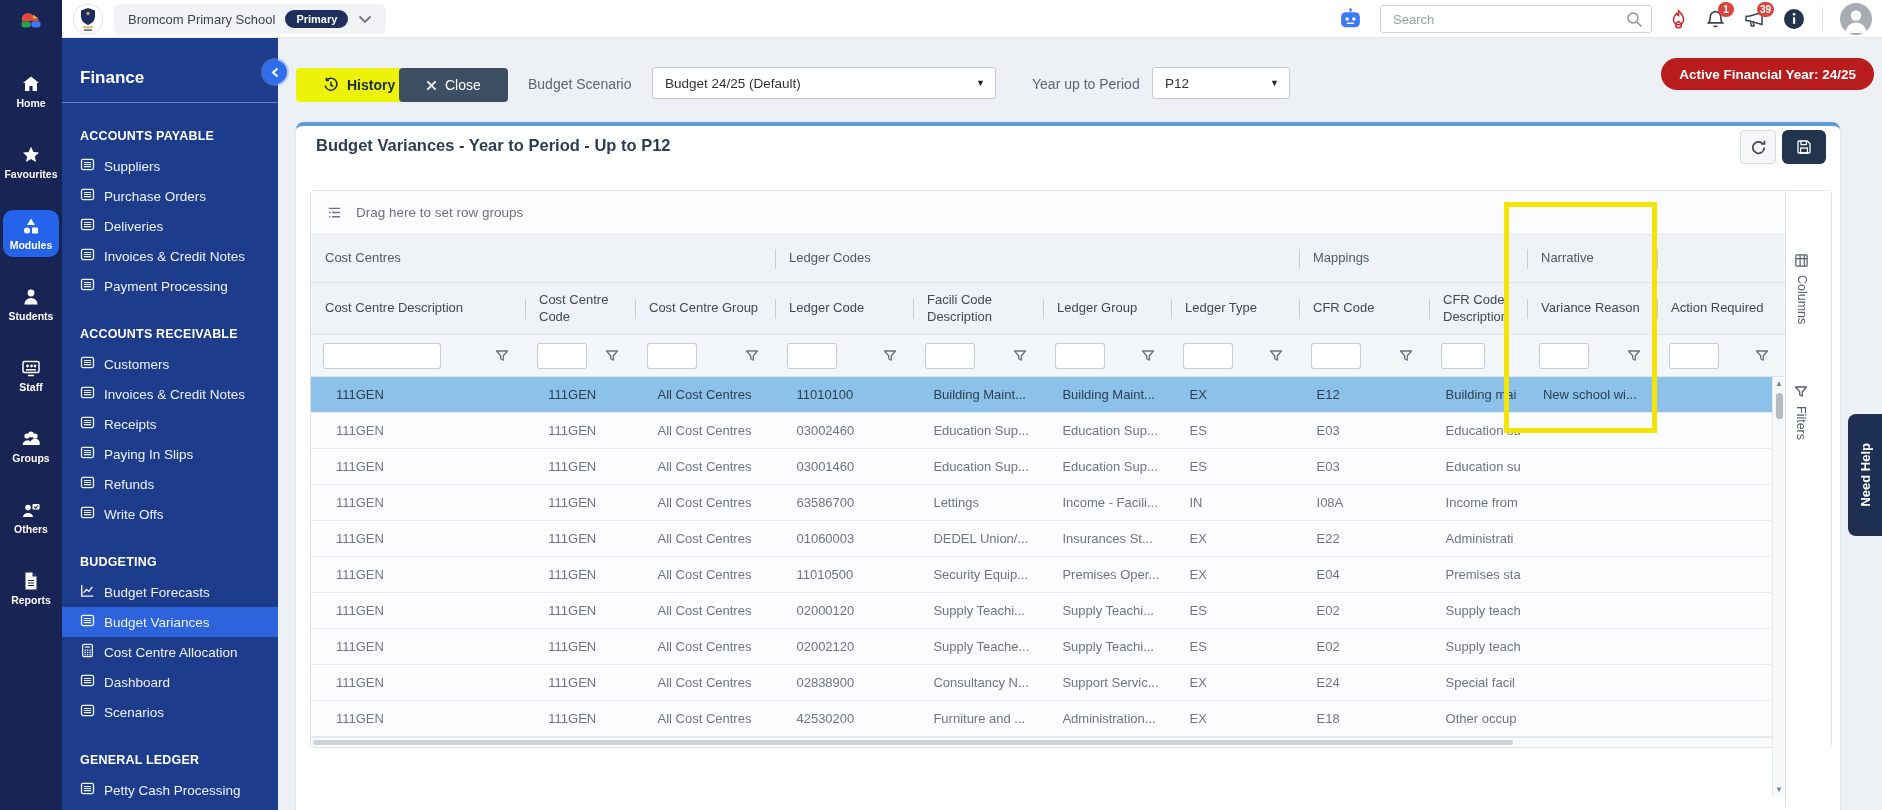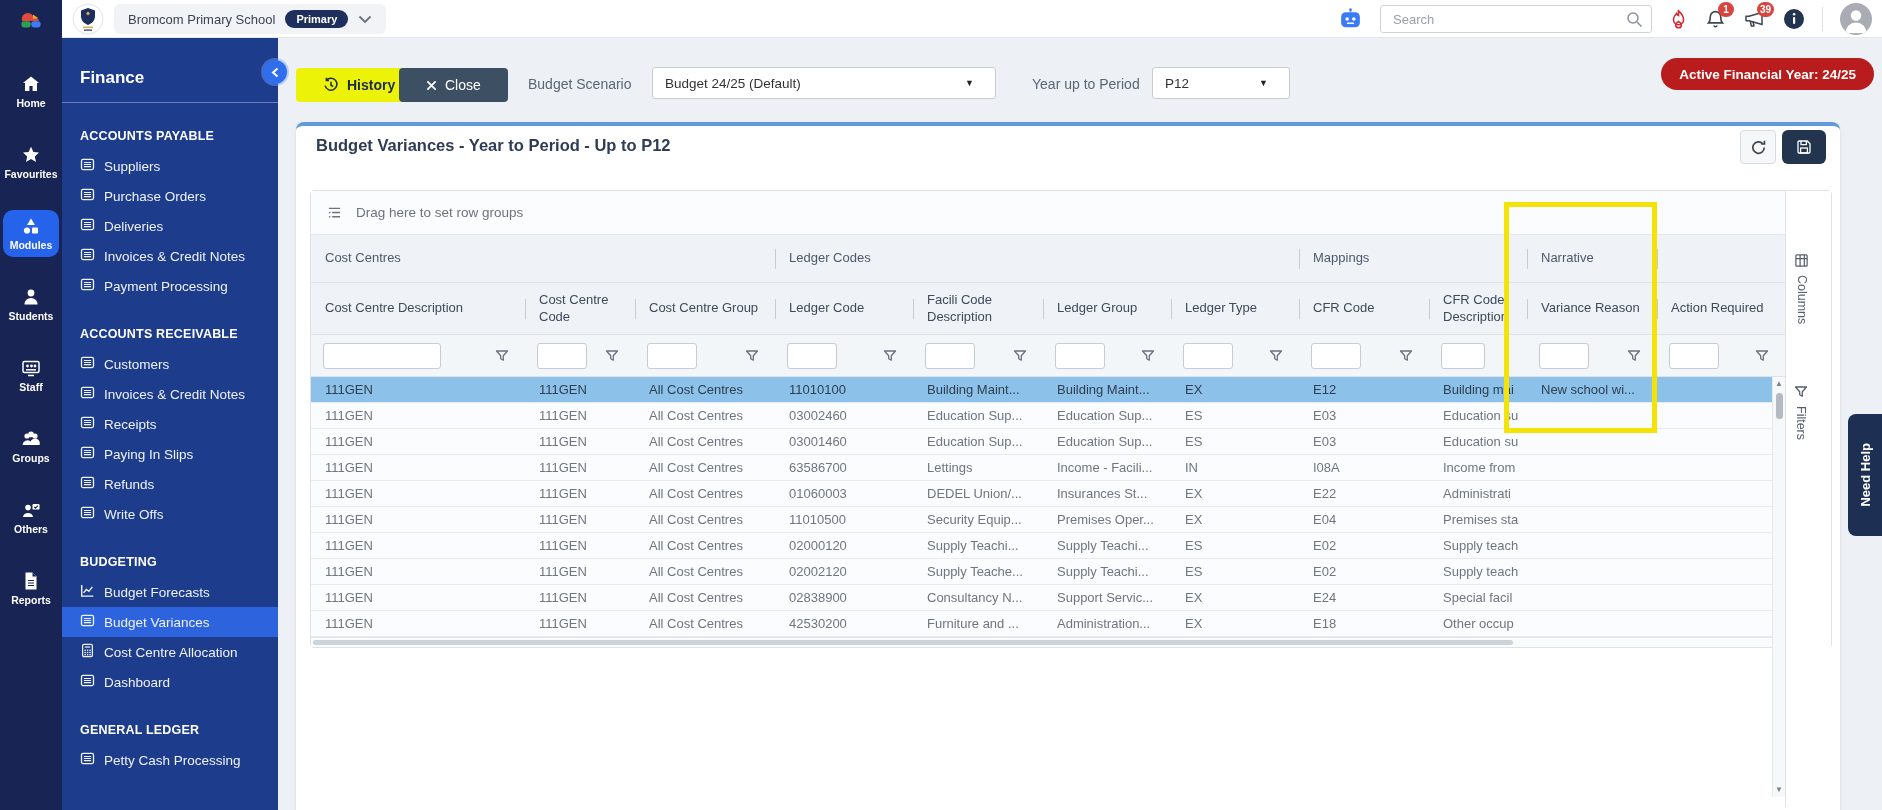--- a/index.html
+++ b/index.html
@@ -56,21 +56,21 @@
   
   .btn { height:34px; border-radius:4px; display:flex; align-items:center; gap:8px; padding:0 27px;
          font-size:14px; cursor:pointer; position:absolute; top:68px; }
   .btn-history { left:296px; background:#edf209; color:#1c2b4a; font-weight:bold; }
   .btn-close { left:399px; background:#3d4f63; color:#fff; }
   .tb-label { position:absolute; top:76px; font-size:14px; color:#5b6676; }
   .lbl-scenario { left:528px; }
   .lbl-period { left:1032px; }
   .select { position:absolute; top:67px; height:32px; background:#fff; border:1px solid #c7ccd4;
             border-radius:3px; display:flex; align-items:center; justify-content:space-between;
-            padding:0 21px 0 12px; font-size:13.5px; color:#333; cursor:pointer; }
+            padding:0 10px 0 12px; font-size:13.5px; color:#333; cursor:pointer; }
   .sel-scenario { left:652px; width:344px; }
   .sel-period { left:1152px; width:138px;justify-content:space-between; }
   .caret { font-size:9px; color:#222; }
   .year-pill { position:absolute; right:8px; top:58px; height:32px; background:#b91c1c; color:#fff;
                font-weight:bold; font-size:13.5px; border-radius:18px; display:flex; align-items:center;
                padding:0 18px; }
 
   
   .panel { position:absolute; left:296px; top:122px; width:1544px; height:700px; background:#fff;
            border-radius:8px; border-top:4px solid #5f9bd8; box-shadow:0 1px 3px rgba(30,40,60,.12); }
@@ -93,22 +93,22 @@
   .filter-row { height:42px; background:#f3f6f9; }
   .group-cell, .header-cell { display:flex; align-items:center; padding-left:14px; font-size:13px;
               color:#4d5a6b; position:relative; overflow:hidden; white-space:normal; line-height:1.25; }
   .header-cell { color:#3f4a5a; padding-right:6px; cursor:pointer; }
   .group-cell.sep::before, .header-cell.sep::before { content:''; position:absolute; left:0; top:50%;
               margin-top:-10px; height:20px; width:1px; background:#c6ccd4; }
   .filter-cell { display:flex; align-items:center; padding:0 16px 0 12px; position:relative; }
   .filter-input { height:26px; border:1px solid #c6ccd4; border-radius:3px; background:#fff; outline:none; }
   .funnel { margin-left:auto; display:flex; cursor:pointer; }
   .rows { width:1474px; }
-  .row { display:flex; height:26px; border-bottom:1px solid #e7eaee; background:#fbfcfd;
-         font-size:13px; color:#6e7683; cursor:pointer; }
+  .row { display:flex; height:36px; border-bottom:1px solid #e7eaee; background:#fbfcfd;
+         font-size:13px; color:#6e7683; cursor:pointer;padding-left:11px; }
   .row.selected { background:#8cc2ea; color:#2f3e50; }
   .cell { padding:0 10px 0 14px; display:flex; align-items:center; white-space:nowrap; overflow:hidden; }
   .hscroll { height:10px; border-top:1px solid #e4e7ea; background:#fafbfc; width:1474px; position:relative; }
   .hscroll .thumb { position:absolute; left:2px; top:2px; width:1200px; height:5px; background:#ced3d9; border-radius:3px; }
   .vscroll { position:absolute; left:1461px; top:186px; width:13px; height:420px; background:#f7f8f9;
              border-left:1px solid #e6e9ec; display:flex; flex-direction:column; align-items:center; }
   .vscroll .arr { font-size:8px; color:#7a828c; line-height:14px; cursor:pointer; }
   .vscroll .thumb { width:7px; height:26px; background:#b4bac1; border-radius:4px; margin-top:2px; cursor:pointer; }
   .vscroll .spacer { flex:1; }
   .side-strip { position:absolute; left:1474px; top:0; width:46px; height:616px;
@@ -409,20 +409,27 @@
             </svg></span>
        <span>Cost Centre Allocation</span>
      </div>
         <div class="sb-item">
        <span><svg width="15" height="15" viewBox="0 0 16 16" fill="none" stroke="currentColor">
               <rect x="1.6" y="2.6" width="12.8" height="10.8" rx="1.6" stroke-width="1.4"></rect>
               <path d="M4.2 5.8 h7.6 M4.2 8 h7.6 M4.2 10.2 h7.6" stroke-width="1.2"></path>
             </svg></span>
        <span>Dashboard</span>
      </div>
+        <div class="sb-item">
+       <span><svg width="15" height="15" viewBox="0 0 16 16" fill="none" stroke="currentColor">
+              <rect x="1.6" y="2.6" width="12.8" height="10.8" rx="1.6" stroke-width="1.4"></rect>
+              <path d="M4.2 5.8 h7.6 M4.2 8 h7.6 M4.2 10.2 h7.6" stroke-width="1.2"></path>
+            </svg></span>
+       <span>Scenarios</span>
+     </div>
         <div class="sb-heading">GENERAL LEDGER</div>
         <div class="sb-item">
        <span><svg width="15" height="15" viewBox="0 0 16 16" fill="none" stroke="currentColor">
               <rect x="1.6" y="2.6" width="12.8" height="10.8" rx="1.6" stroke-width="1.4"></rect>
               <path d="M4.2 5.8 h7.6 M4.2 8 h7.6 M4.2 10.2 h7.6" stroke-width="1.2"></path>
             </svg></span>
        <span>Petty Cash Processing</span>
      </div>
       </div>
   </div>

